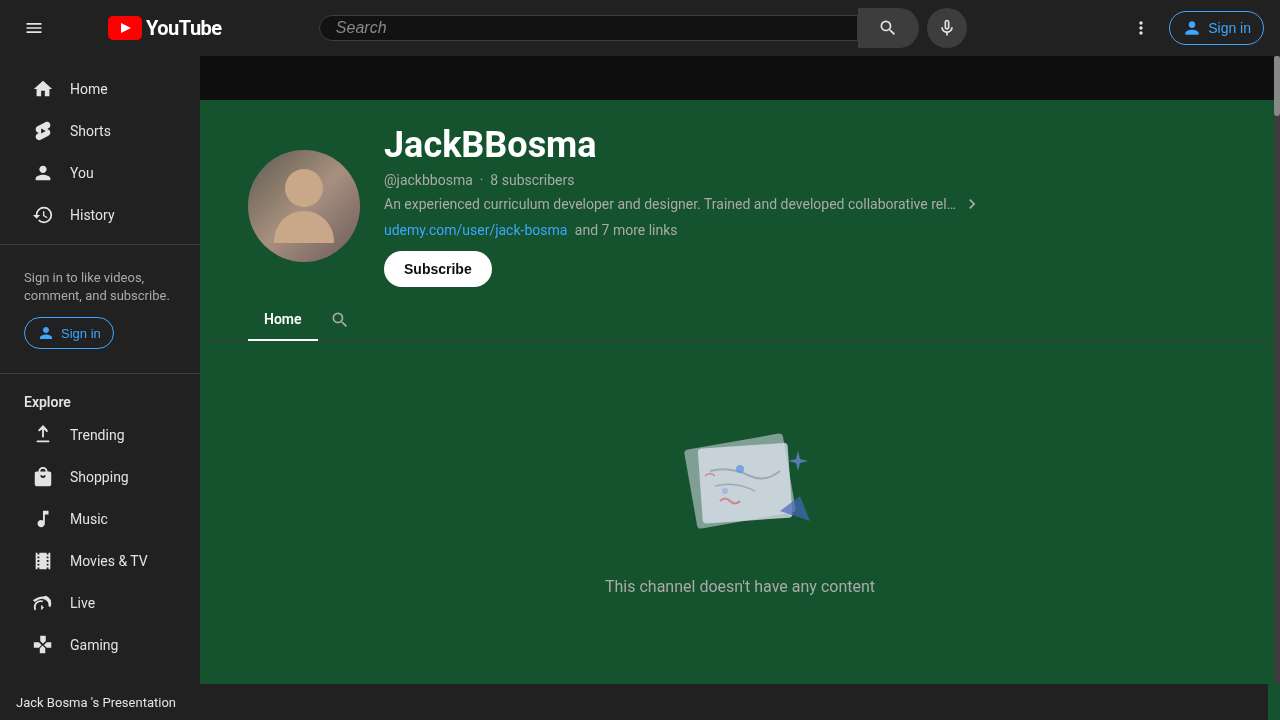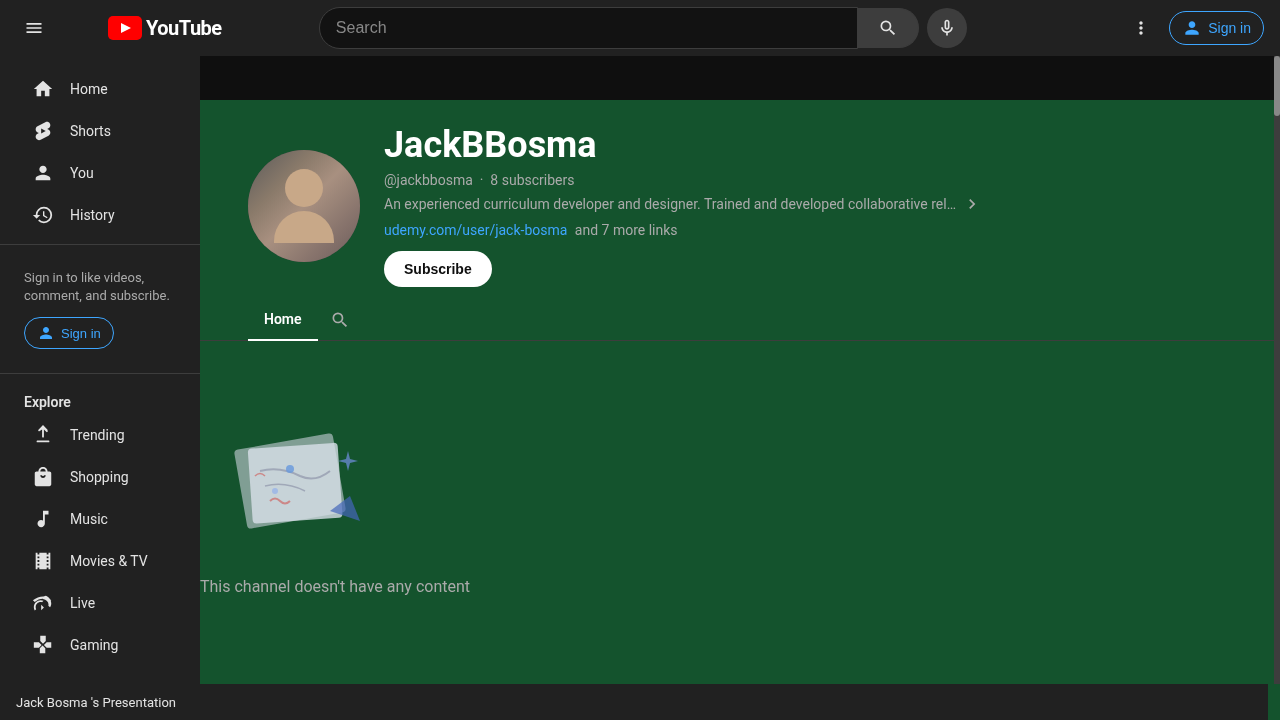--- a/index.html
+++ b/index.html
@@ -87,21 +87,22 @@
       overflow: hidden;
     }
     .search-input {
       flex: 1;
       background: transparent;
       border: none;
       outline: none;
       color: #e3e3e3;
       padding: 8px 16px;
       font-size: 16px;
-      height: 40px;
+      height: 24px;
+      font-style: italic;
     }
     .search-input::placeholder { color: #888; }
     .search-btn {
       background: #3d3d3d;
       border: 1px solid #3d3d3d;
       border-left: none;
       color: #e3e3e3;
       cursor: pointer;
       padding: 0 20px;
       height: 40px;
@@ -370,20 +371,21 @@
       border-radius: 50%;
       display: flex;
       align-items: center;
       justify-content: center;
     }
 
     
     .empty-state {
       display: flex;
       flex-direction: column;
+      align-items: center;
       justify-content: center;
       padding: 80px 0;
     }
     .empty-illustration {
       width: 180px;
       height: 140px;
       margin-bottom: 16px;
     }
     .empty-text {
       font-size: 16px;

